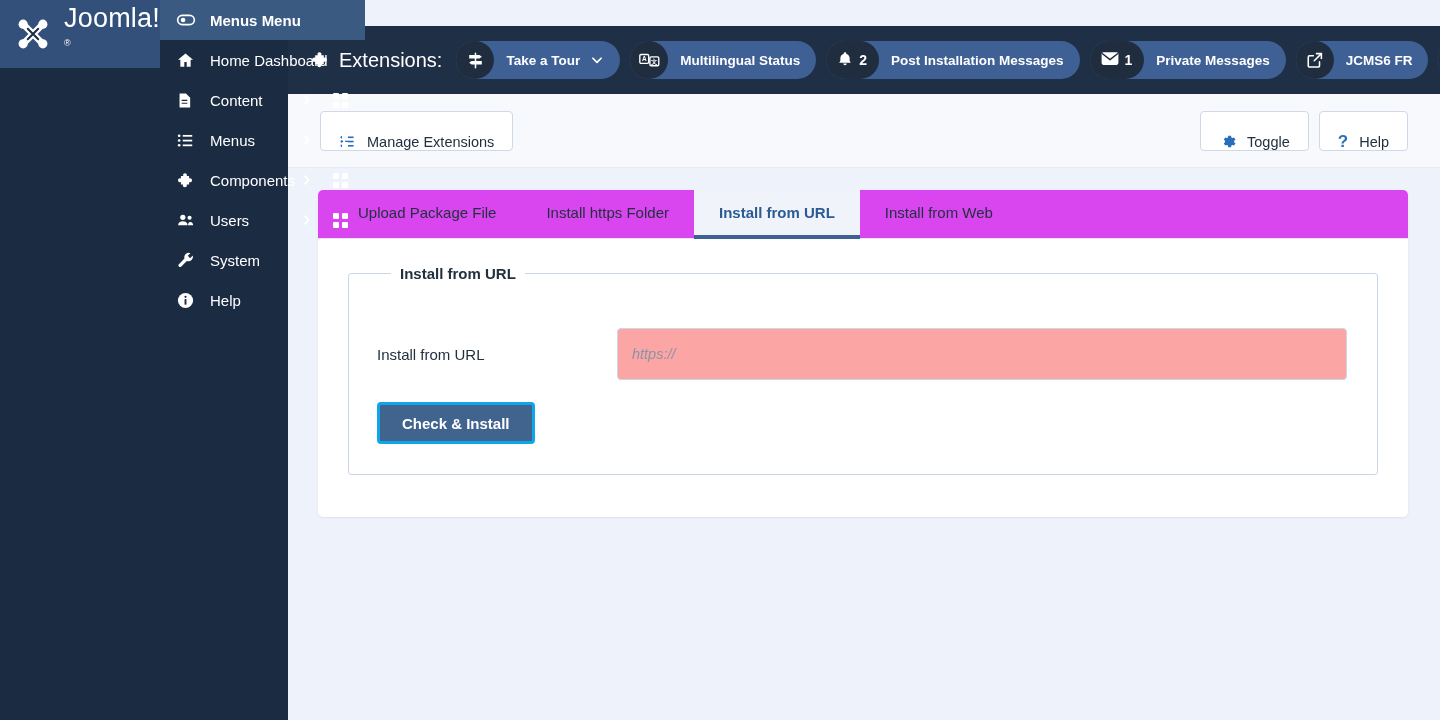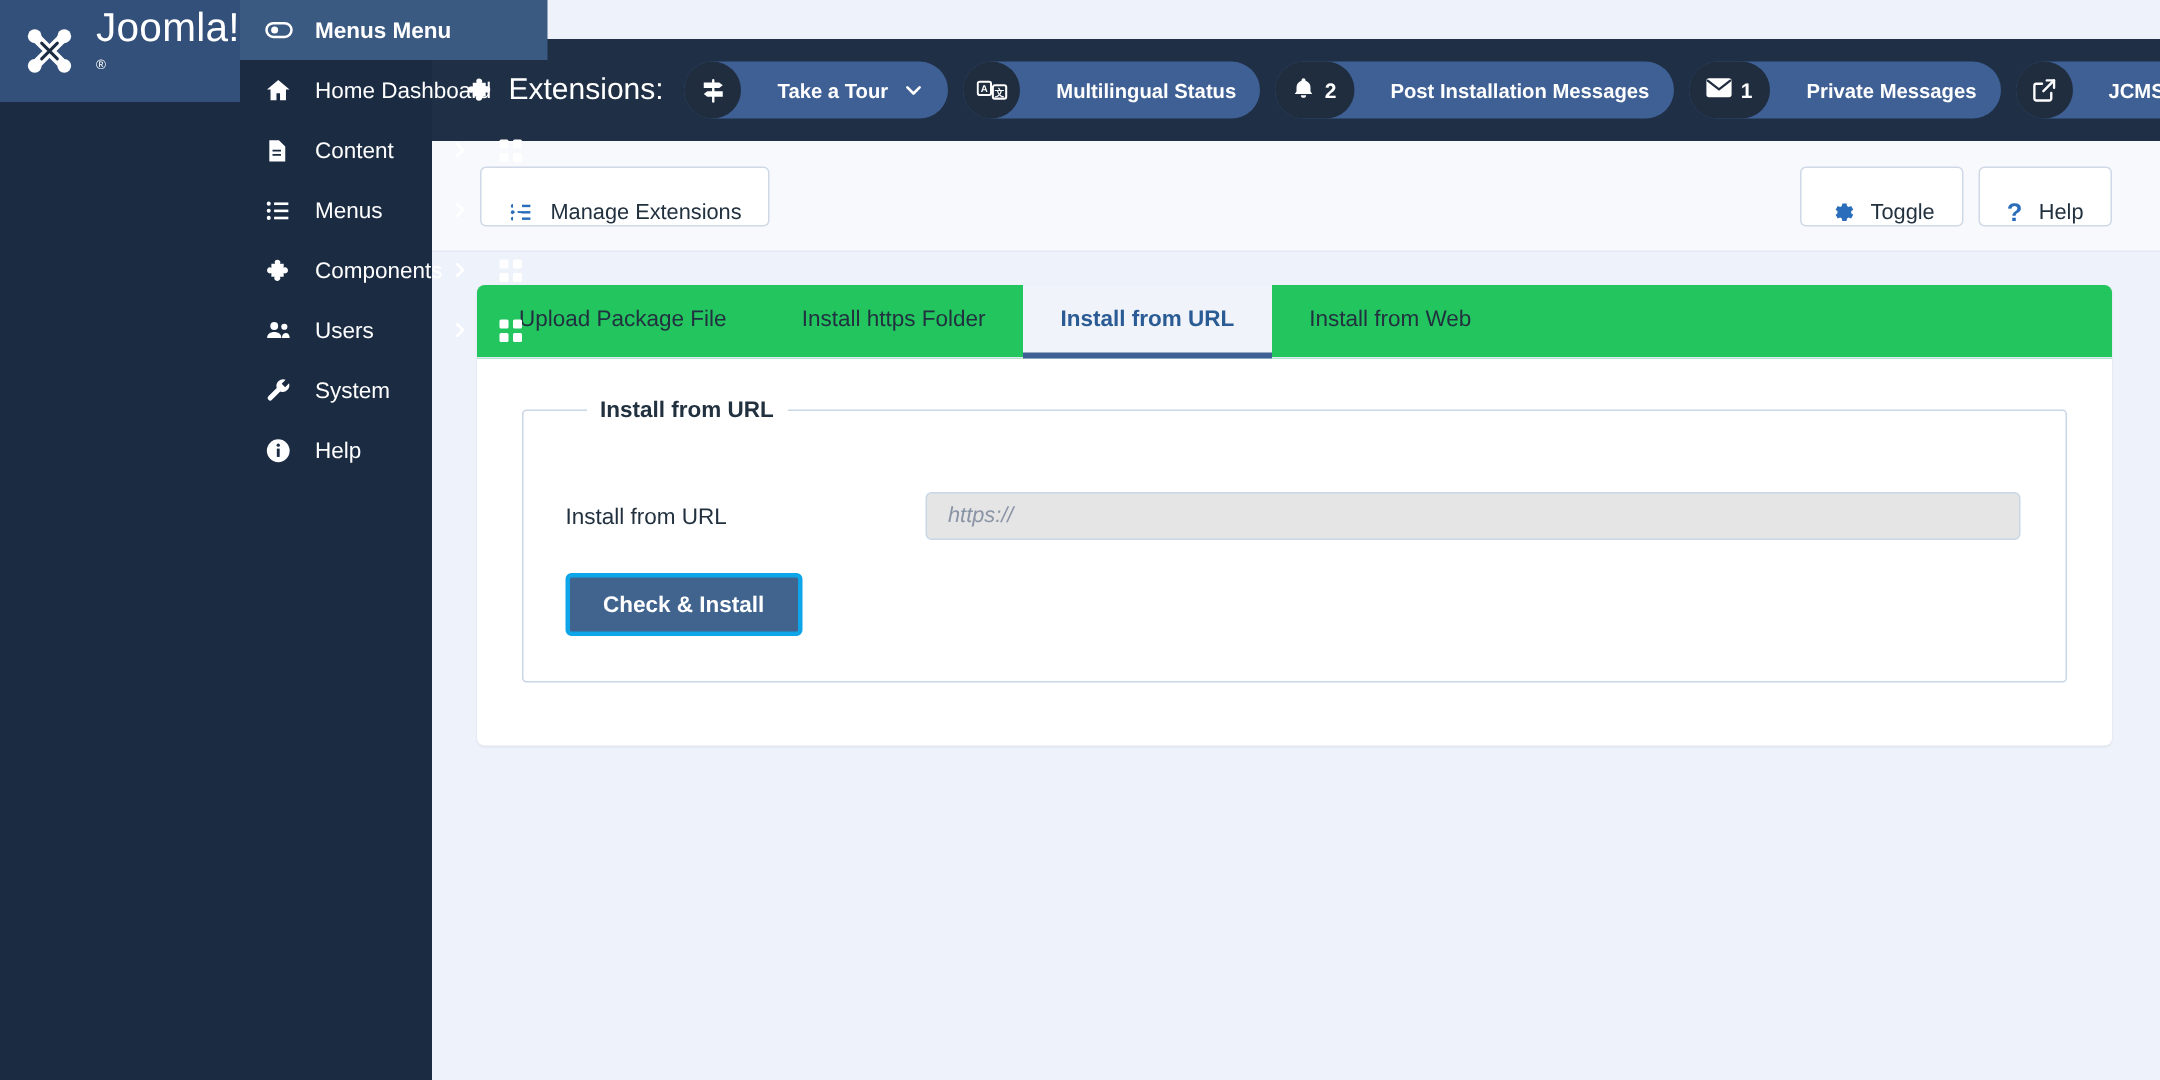--- a/index.html
+++ b/index.html
@@ -169,21 +169,21 @@
     gap: 6px;
     height: 38px;
     min-width: 38px;
     padding: 0 12px 0 11px;
     background: #1f2d3f;
     border-radius: 19px;
     color: #fff;
   }
   .pill .pill-badge.icon-only { padding: 0; justify-content: center; width: 38px; }
   .pill .pill-count { font-size: 14px; font-weight: 700; }
-  .pill .pill-label { padding-left: 24px; text-align: center; }
+  .pill .pill-label { padding-left: 12px; text-align: center; }
   .pill .pill-caret { margin-left: 10px; display: flex; align-items: center; }
 
   
   .toolbar {
     height: 74px;
     min-height: 74px;
     background: #f7f9fd;
     display: flex;
     align-items: center;
     padding: 0 32px;
@@ -216,22 +216,22 @@
     background: #ffffff;
     border-radius: 5px;
     box-shadow: 0 1px 2px rgba(31,47,69,0.08);
     width: 1090px;
     overflow: hidden;
   }
 
   .tabs {
     display: flex;
     border-bottom: 1px solid #e2e8f2;
-    padding-left: 3px;
-    background: #22c55e;
+    padding-left: 15px;
+    background: #d946ef;
   }
   .tab {
     padding: 14px 25px;
     font-size: 15px;
     color: #22313f;
     cursor: pointer;
     background: transparent;
     border-bottom: 4px solid transparent;
     white-space: nowrap;
     margin-bottom: -1px;
@@ -266,28 +266,28 @@
   }
   .form-label {
     width: 240px;
     min-width: 240px;
     font-size: 15px;
     color: #22313f;
   }
   .form-control {
     flex: 1;
     max-width: 730px;
-    height: 32px;
+    height: 52px;
     border: 1px solid #c9d6e6;
     border-radius: 4px;
     padding: 0 14px;
     font-family: "Liberation Sans", sans-serif;
     font-size: 14.5px;
     color: #22313f;
-    background: #e5e5e5;
+    background: #fca5a5;
     outline: none;
   }
   .form-control::placeholder { color: #8a94a6; font-style: italic; }
 
   .btn-primary {
     margin-top: 22px;
     height: 42px;
     padding: 0 22px;
     background: #41648f;
     border: 3px solid #0ea5e9;

